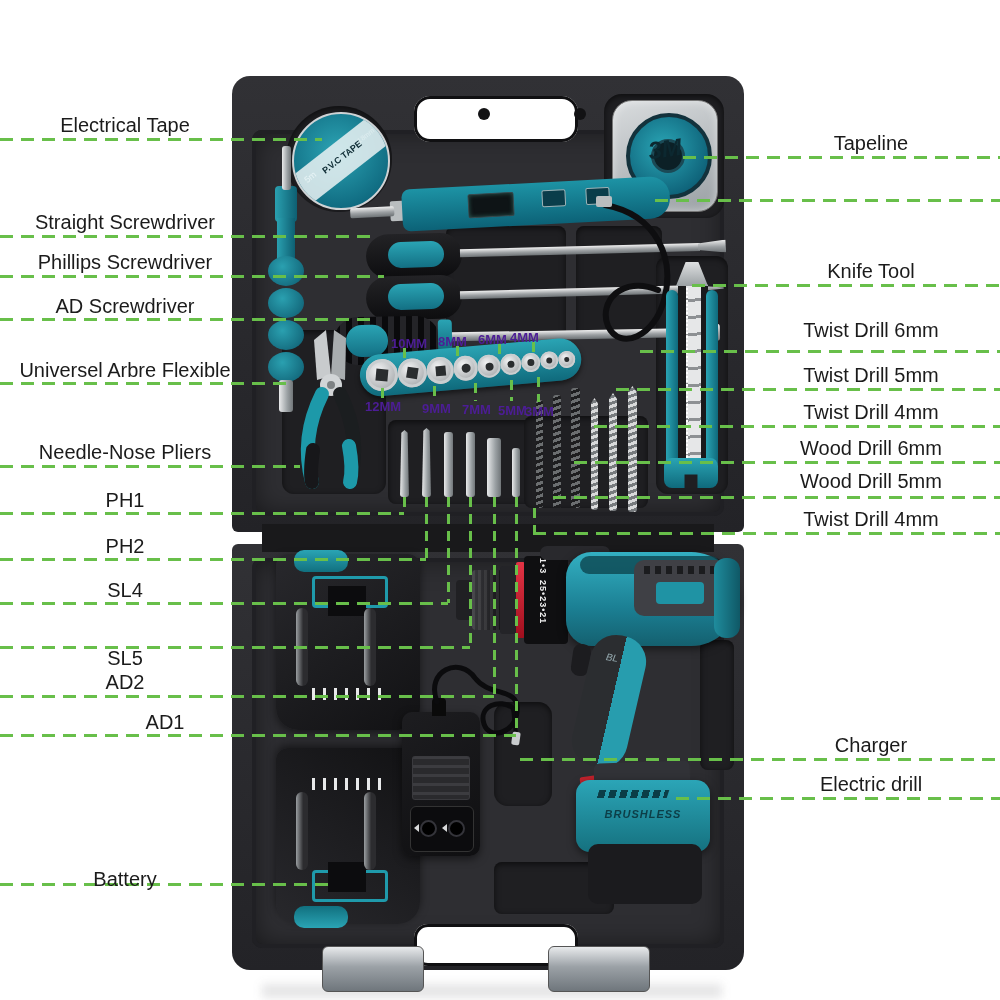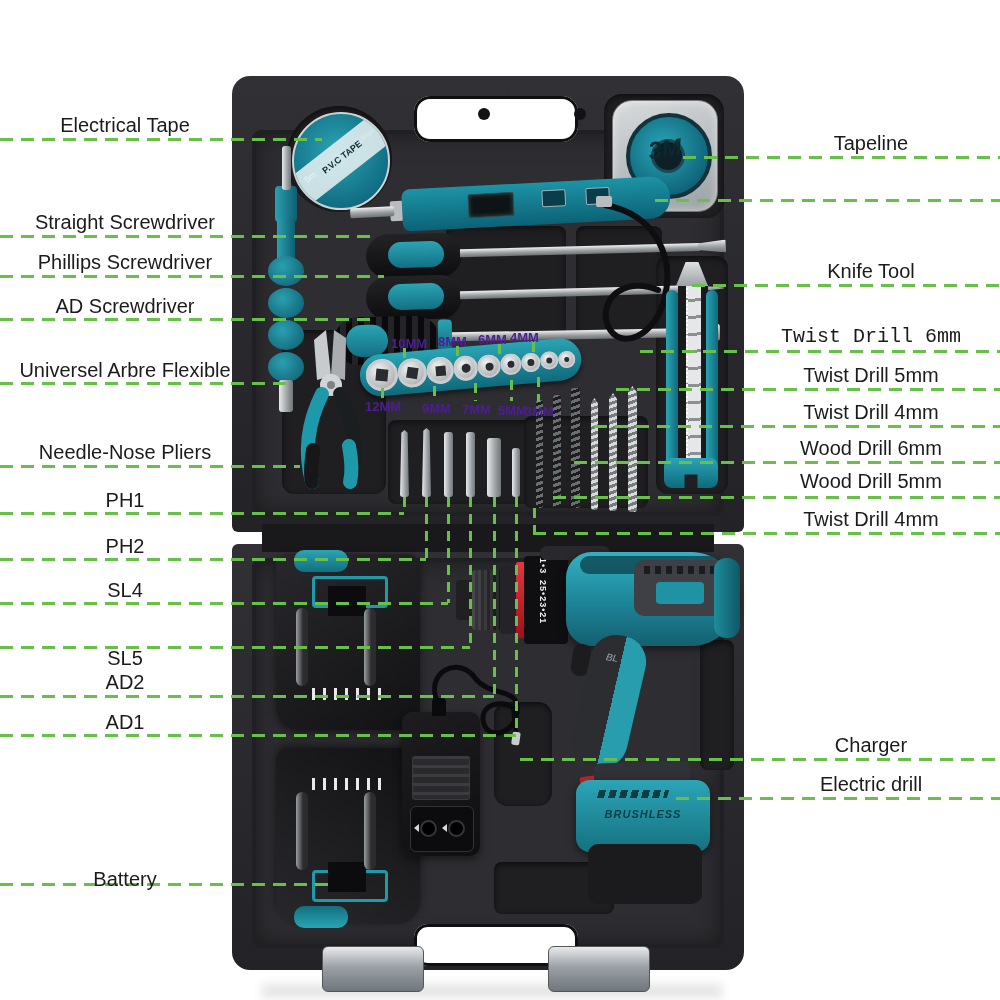--- a/index.html
+++ b/index.html
@@ -357,39 +357,39 @@
   <div class="lbl" style="top:488px;">PH1</div>
   <div class="hl" style="left:0;top:512px;width:404px;"></div>
   <div class="lbl" style="top:534px;">PH2</div>
   <div class="hl" style="left:0;top:558px;width:426px;"></div>
   <div class="lbl" style="top:578px;">SL4</div>
   <div class="hl" style="left:0;top:602px;width:448px;"></div>
   <div class="lbl" style="top:622px;margin-top:24px;">SL5</div>
   <div class="hl" style="left:0;top:646px;width:470px;"></div>
   <div class="lbl" style="top:670px;">AD2</div>
   <div class="hl" style="left:0;top:695px;width:494px;"></div>
-  <div class="lbl" style="top:710px;">AD1</div>
+  <div class="lbl" style="top:710px;padding-left:40px;">AD1</div>
   <div class="hl" style="left:0;top:734px;width:516px;"></div>
   <div class="lbl" style="top:867px;">Battery</div>
   <div class="hl" style="left:0;top:883px;width:330px;"></div>
 
   <div class="vl" style="left:403px;top:497px;height:16px;"></div>
   <div class="vl" style="left:425px;top:497px;height:62px;"></div>
   <div class="vl" style="left:447px;top:497px;height:106px;"></div>
   <div class="vl" style="left:469px;top:497px;height:150px;"></div>
   <div class="vl" style="left:493px;top:497px;height:199px;"></div>
   <div class="vl" style="left:515px;top:497px;height:238px;"></div>
   <div class="vl" style="left:533px;top:508px;height:25px;"></div>
 
   <div class="lblR" style="top:131px;">Tapeline</div>
   <div class="hl" style="left:683px;top:156px;width:317px;"></div>
   <div class="hl" style="left:655px;top:199px;width:345px;"></div>
   <div class="lblR" style="top:259px;">Knife Tool</div>
   <div class="hl" style="left:692px;top:284px;width:308px;"></div>
-  <div class="lblR" style="top:325px;font-family:Liberation Mono, monospace;">Twist Drill 6mm</div>
+  <div class="lblR" style="top:318px;">Twist Drill 6mm</div>
   <div class="hl" style="left:640px;top:350px;width:360px;"></div>
   <div class="lblR" style="top:363px;">Twist Drill 5mm</div>
   <div class="hl" style="left:616px;top:388px;width:384px;"></div>
   <div class="lblR" style="top:400px;">Twist Drill 4mm</div>
   <div class="hl" style="left:594px;top:425px;width:406px;"></div>
   <div class="lblR" style="top:436px;">Wood Drill 6mm</div>
   <div class="hl" style="left:574px;top:461px;width:426px;"></div>
   <div class="lblR" style="top:469px;">Wood Drill 5mm</div>
   <div class="hl" style="left:553px;top:496px;width:447px;"></div>
   <div class="lblR" style="top:507px;">Twist Drill 4mm</div>

